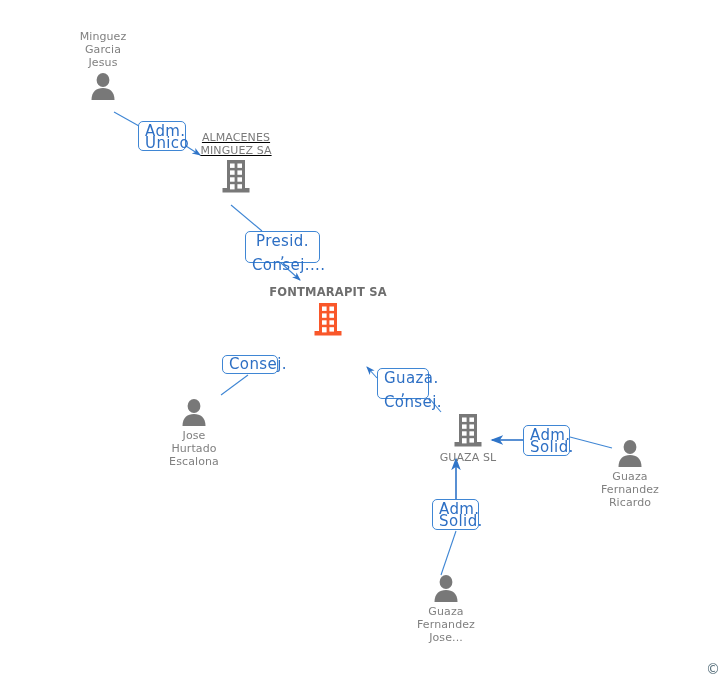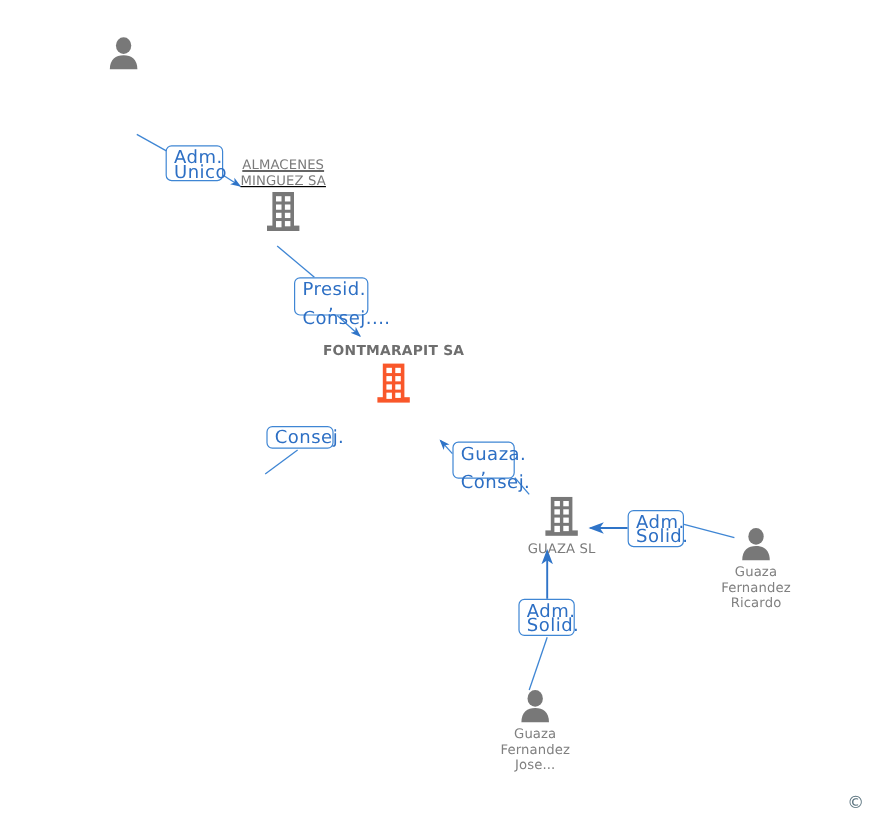--- a/index.html
+++ b/index.html
@@ -133,20 +133,23 @@
     <path d="M612,448 L570,437" stroke="#3f86d4" stroke-width="1.1" fill="none"></path>
 
     <path d="M523,440 L492,440" stroke="#2f74c8" stroke-width="1.6" fill="none" marker-end="url(#arrow-blue)"></path>
 
     <path d="M441,575 L456,531" stroke="#3f86d4" stroke-width="1.1" fill="none"></path>
 
     <path d="M456,499 L456,459" stroke="#2f74c8" stroke-width="1.6" fill="none" marker-end="url(#arrow-blue)"></path>
   </svg>
 
   <div class="node" style="left:103px; top:30px;">
+    <div class="node-caption cap-above">Minguez
+Garcia
+Jesus</div>
     <svg class="node-icon" width="30" height="28" viewBox="0 0 30 28">
       <ellipse cx="15" cy="8" rx="6.4" ry="7" fill="#787878"></ellipse>
       <path d="M3.5,28 C3.5,19.5 8.5,16 15,16 C21.5,16 26.5,19.5 26.5,28 Z" fill="#787878"></path>
     </svg>
   </div>
 
   <div class="node" style="left:236px; top:131px;text-decoration:underline;">
     <div class="node-caption company cap-above">ALMACENES
 MINGUEZ SA</div>
     <svg class="node-icon" width="30" height="34" viewBox="0 0 30 34">
@@ -172,20 +175,29 @@
       <rect x="16.4" y="3.5" width="4.6" height="4.4" fill="#ffffff"></rect>
       <rect x="9" y="10.4" width="4.6" height="4.4" fill="#ffffff"></rect>
       <rect x="16.4" y="10.4" width="4.6" height="4.4" fill="#ffffff"></rect>
       <rect x="9" y="17.3" width="4.6" height="4.4" fill="#ffffff"></rect>
       <rect x="16.4" y="17.3" width="4.6" height="4.4" fill="#ffffff"></rect>
       <rect x="9" y="24.2" width="4.6" height="5.2" fill="#ffffff"></rect>
       <rect x="16.4" y="24.2" width="4.6" height="4.4" fill="#ffffff"></rect>
     </svg>
   </div>
 
+  <div class="node" style="left:194px; top:398px;">
+    <svg class="node-icon" width="30" height="28" viewBox="0 0 30 28">
+      <ellipse cx="15" cy="8" rx="6.4" ry="7" fill="#787878"></ellipse>
+      <path d="M3.5,28 C3.5,19.5 8.5,16 15,16 C21.5,16 26.5,19.5 26.5,28 Z" fill="#787878"></path>
+    </svg>
+    <div class="node-caption cap-below">Jose
+Hurtado
+Escalona</div>
+  </div>
 
   <div class="node" style="left:468px; top:414px;">
     <svg class="node-icon" width="30" height="34" viewBox="0 0 30 34">
       <rect x="6" y="0" width="18" height="30" fill="#787878"></rect>
       <rect x="1.5" y="28" width="27" height="4.5" fill="#787878"></rect>
       <rect x="9" y="3.5" width="4.6" height="4.4" fill="#ffffff"></rect>
       <rect x="16.4" y="3.5" width="4.6" height="4.4" fill="#ffffff"></rect>
       <rect x="9" y="10.4" width="4.6" height="4.4" fill="#ffffff"></rect>
       <rect x="16.4" y="10.4" width="4.6" height="4.4" fill="#ffffff"></rect>
       <rect x="9" y="17.3" width="4.6" height="4.4" fill="#ffffff"></rect>
@@ -212,21 +224,21 @@
       <path d="M3.5,28 C3.5,19.5 8.5,16 15,16 C21.5,16 26.5,19.5 26.5,28 Z" fill="#787878"></path>
     </svg>
     <div class="node-caption cap-below">Guaza
 Fernandez
 Jose...</div>
   </div>
 
   <div class="rel-label" style="left:138px; top:121px; width:48px; height:30px;">Adm.
 Unico</div>
 
-  <div class="rel-label" style="left:245px; top:231px; width:62px; height:32px;">Presid. ,
+  <div class="rel-label" style="left:245px; top:231px; width:75px; height:32px;">Presid. ,
 Consej....</div>
 
   <div class="rel-label" style="left:222px; top:355px; width:56px; height:19px; padding-top:2px;">Consej.</div>
 
   <div class="rel-label" style="left:377px; top:368px; width:52px; height:31px;">Guaza. ,
 Consej.</div>
 
   <div class="rel-label" style="left:523px; top:425px; width:47px; height:31px;">Adm.
 Solid.</div>
 

